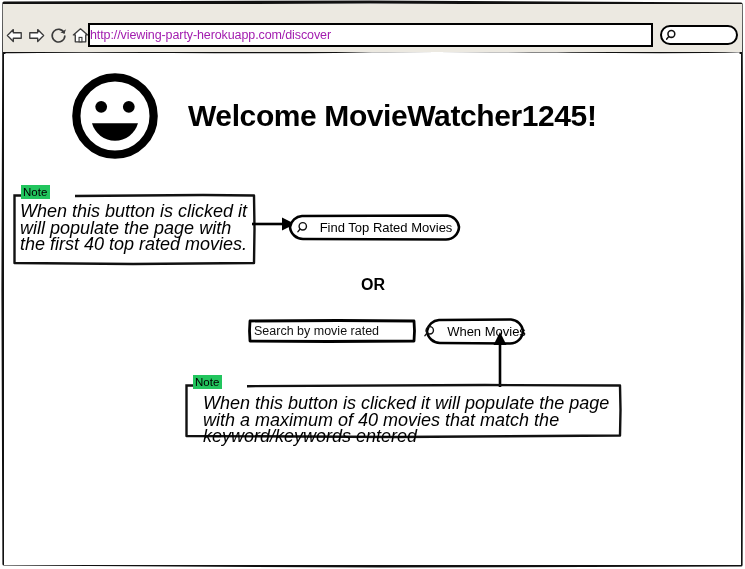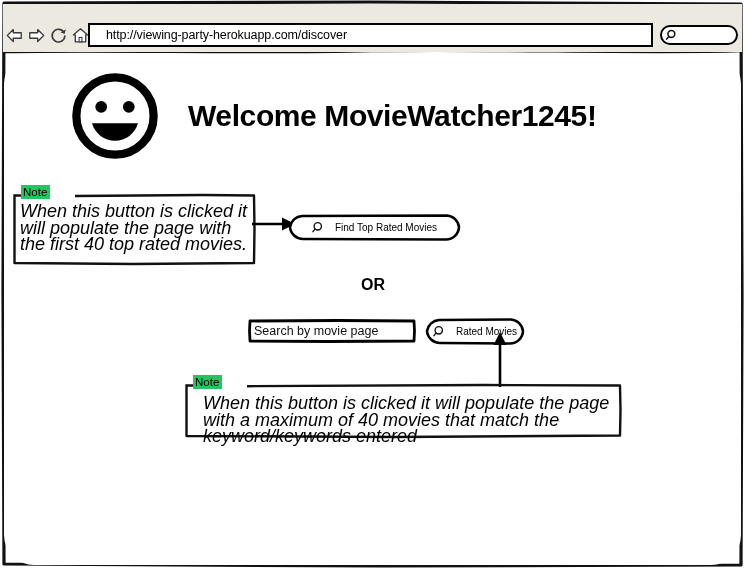--- a/index.html
+++ b/index.html
@@ -68,25 +68,25 @@
     left: 88px;
     top: 23px;
     width: 565px;
     height: 24px;
     background: #ffffff;
     border: 2px solid #000000;
     box-sizing: border-box;
   }
   #address-bar-text {
     position: absolute;
-    left: 16px;
+    left: 0;
     top: 50%;
     transform: translateY(-50%);
     font-size: 12.5px;
-    color: #000000;
+    color: #a21caf;
     white-space: nowrap;
     letter-spacing: -0.1px;
   }
 
   #toolbar-search {
     position: absolute;
     left: 660px;
     top: 25px;
     width: 78px;
     height: 20px;
@@ -110,21 +110,20 @@
 
   
   #page-canvas {
     position: absolute;
     left: 4px;
     top: 54px;
     width: 737px;
     height: 511px;
     background: #ffffff;
     overflow: hidden;
-    border-radius: 30px;
   }
 
   
   #welcome-row {
     position: absolute;
     left: 65px;
     top: 16px;
     display: flex;
     align-items: center;
   }
@@ -233,21 +232,21 @@
     position: absolute;
     left: 0; top: 0;
     width: 100%;
     height: 100%;
     display: flex;
     align-items: center;
     justify-content: center;
     gap: 9px;
   }
   .wf-button .btn-label {
-    font-size: 10px;
+    font-size: 13px;
     color: #000;
     white-space: nowrap;
   }
   .mag-icon {
     width: 14px;
     height: 14px;
     flex: none;
   }
 
   #btn-find-top-rated {
@@ -390,34 +389,34 @@
         <span class="btn-label">Find Top Rated Movies</span>
       </div>
     </div>
 
     <div id="or-divider">OR</div>
 
     <div id="search-title-input">
       <svg class="input-frame" viewBox="0 0 168 24" preserveAspectRatio="none">
         <path d="M2,2 L90,1.5 L166,2 L166.5,12 L166,22 L80,22.5 L2,22 L1.5,12 Z" fill="#ffffff" stroke="#000000" stroke-width="2.8" stroke-linejoin="round"></path>
       </svg>
-      <span id="search-title-placeholder">Search by movie page</span>
+      <span id="search-title-placeholder">Search by movie rated</span>
     </div>
 
     <div class="wf-button" id="btn-find-movies">
       <svg class="btn-frame" viewBox="0 0 100 27" preserveAspectRatio="none">
         <path d="M14,2 L86,1.5 A13 13 0 0 1 98,13 A13 13 0 0 1 85,25.5 L15,25
                  A13 13 0 0 1 2,13 A13 13 0 0 1 14,2 Z" fill="#ffffff" stroke="#000000" stroke-width="2.6" stroke-linejoin="round"></path>
       </svg>
       <div class="btn-inner">
         <svg class="mag-icon" viewBox="0 0 16 16">
           <circle cx="6.6" cy="6.1" r="4.2" fill="none" stroke="#111" stroke-width="1.6"></circle>
           <line x1="3.4" y1="9.3" x2="1.1" y2="12.2" stroke="#111" stroke-width="1.6" stroke-linecap="round"></line>
         </svg>
-        <span class="btn-label">Rated Movies</span>
+        <span class="btn-label">When Movies</span>
       </div>
     </div>
 
     <svg class="connector" id="arrow-to-find-movies" viewBox="0 0 22 55">
       <line x1="11" y1="55" x2="11" y2="12" stroke="#000" stroke-width="2.6"></line>
       <path d="M4.5 13 L11 0 L17.5 13 Z" fill="#000000"></path>
     </svg>
 
     <div class="note-box" id="note-find-movies">
       <svg class="note-frame" viewBox="0 0 437 55" preserveAspectRatio="none">

